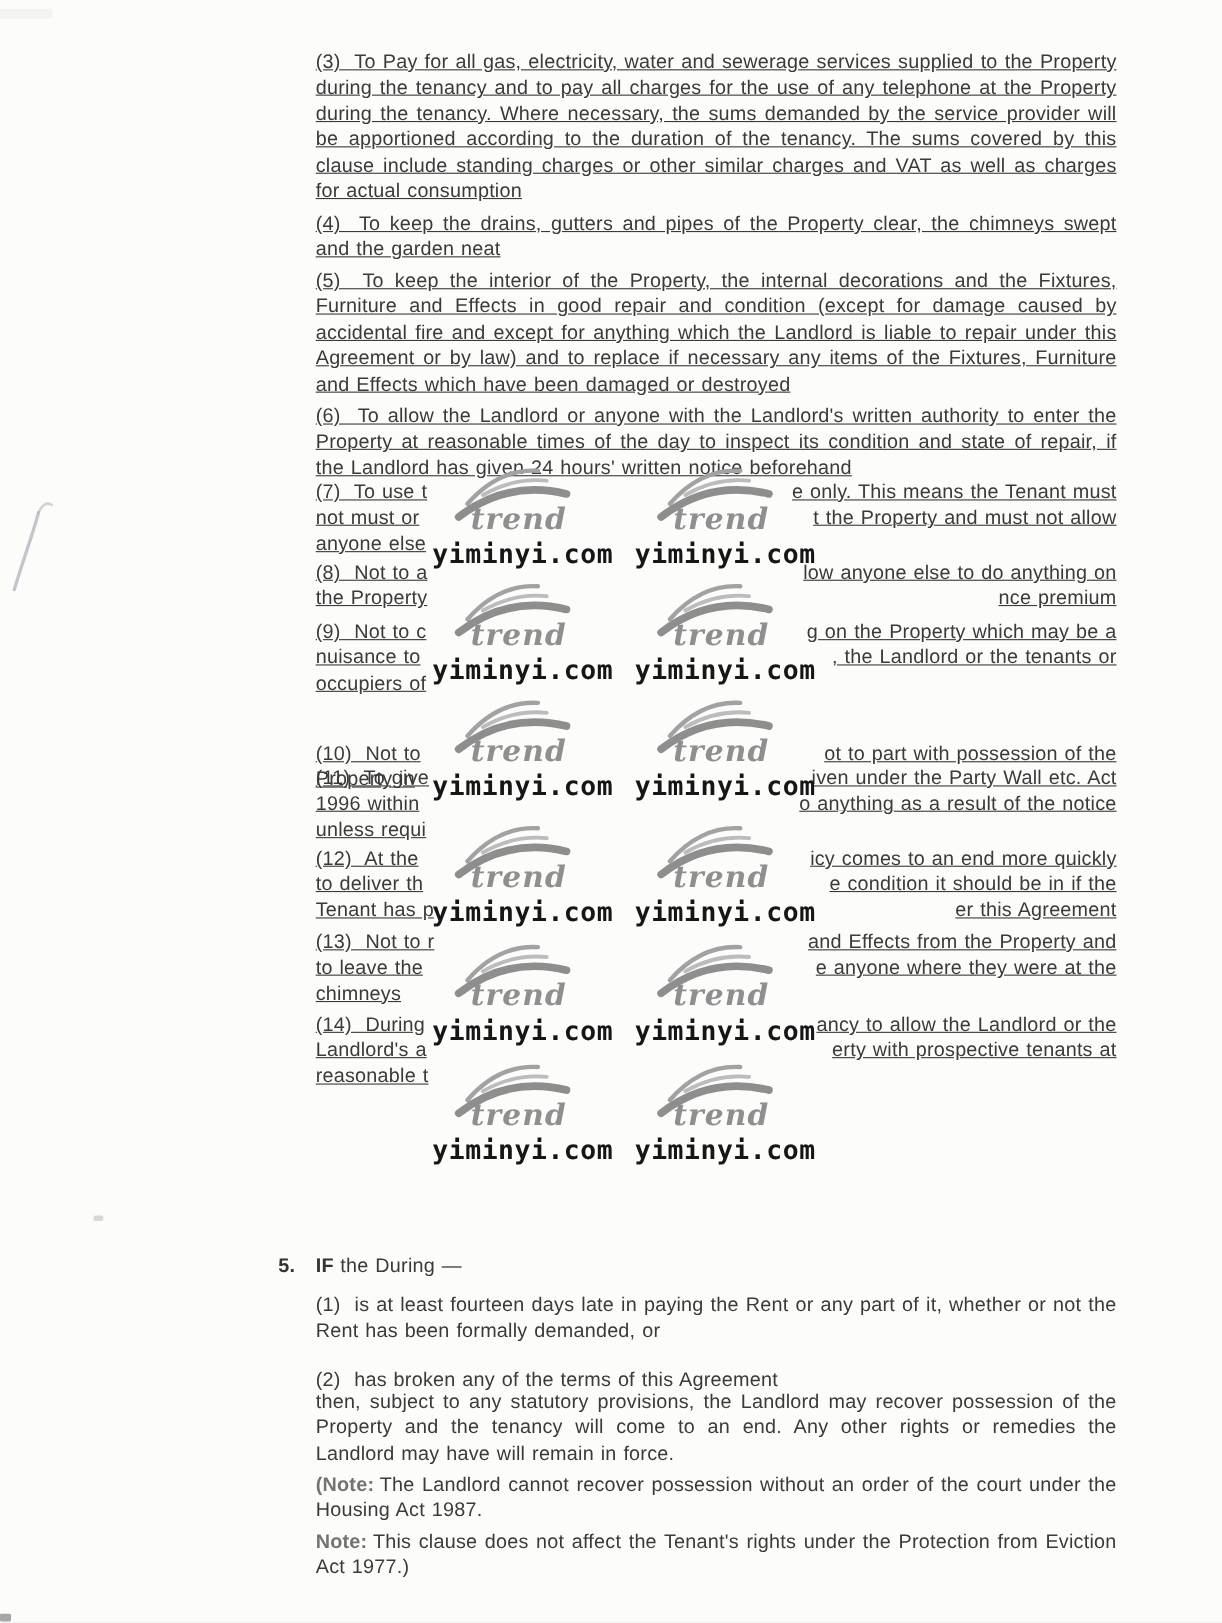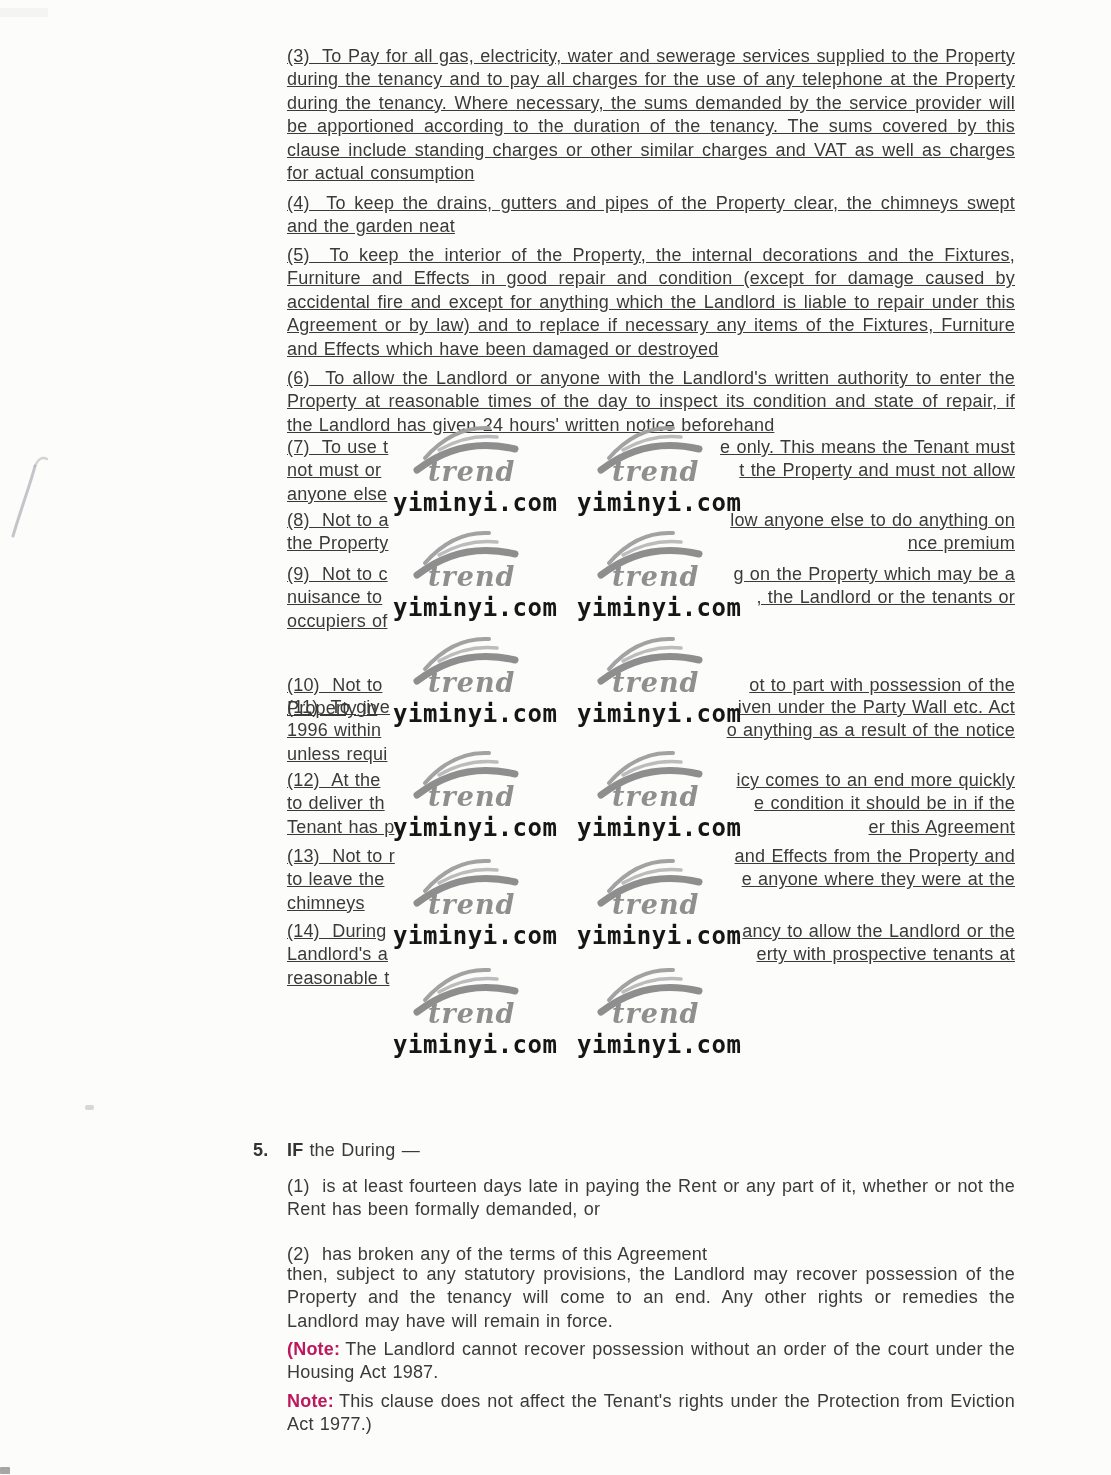--- a/index.html
+++ b/index.html
@@ -20,21 +20,21 @@
   .s5{font-size:18px;line-height:23.4px;letter-spacing:.2px;word-spacing:1px;margin:0;}
   .s5-header{top:1139px;}
   .s5-num{position:absolute;left:-34px;top:0;font-weight:bold;color:#333;}
   .s5-lead-bold{font-weight:bold;color:#333;}
   .s5-lead-rest{margin-left:6px;}
   .s5-i1{top:1175px;text-align:justify;}
   .s5-i2{top:1231px;margin-top:12px;}
   .s5-then{top:1263px;text-align:justify;}
   .s5-n1{top:1338px;text-align:justify;}
   .s5-n2{top:1390px;text-align:justify;}
-  .note b{color:#be185d;}
+  .note b{color:#737373;}
   .note .note-rest{margin-left:5px;}
   
   .watermark{position:absolute;width:140px;text-align:center;pointer-events:none;}
   .wm-logo{display:inline-block;}
   .wm-site{
     font-family:"DejaVu Sans Mono",monospace;
     font-weight:bold;font-size:24px;letter-spacing:.5px;
     white-space:nowrap;margin-top:1px;
   }
   

